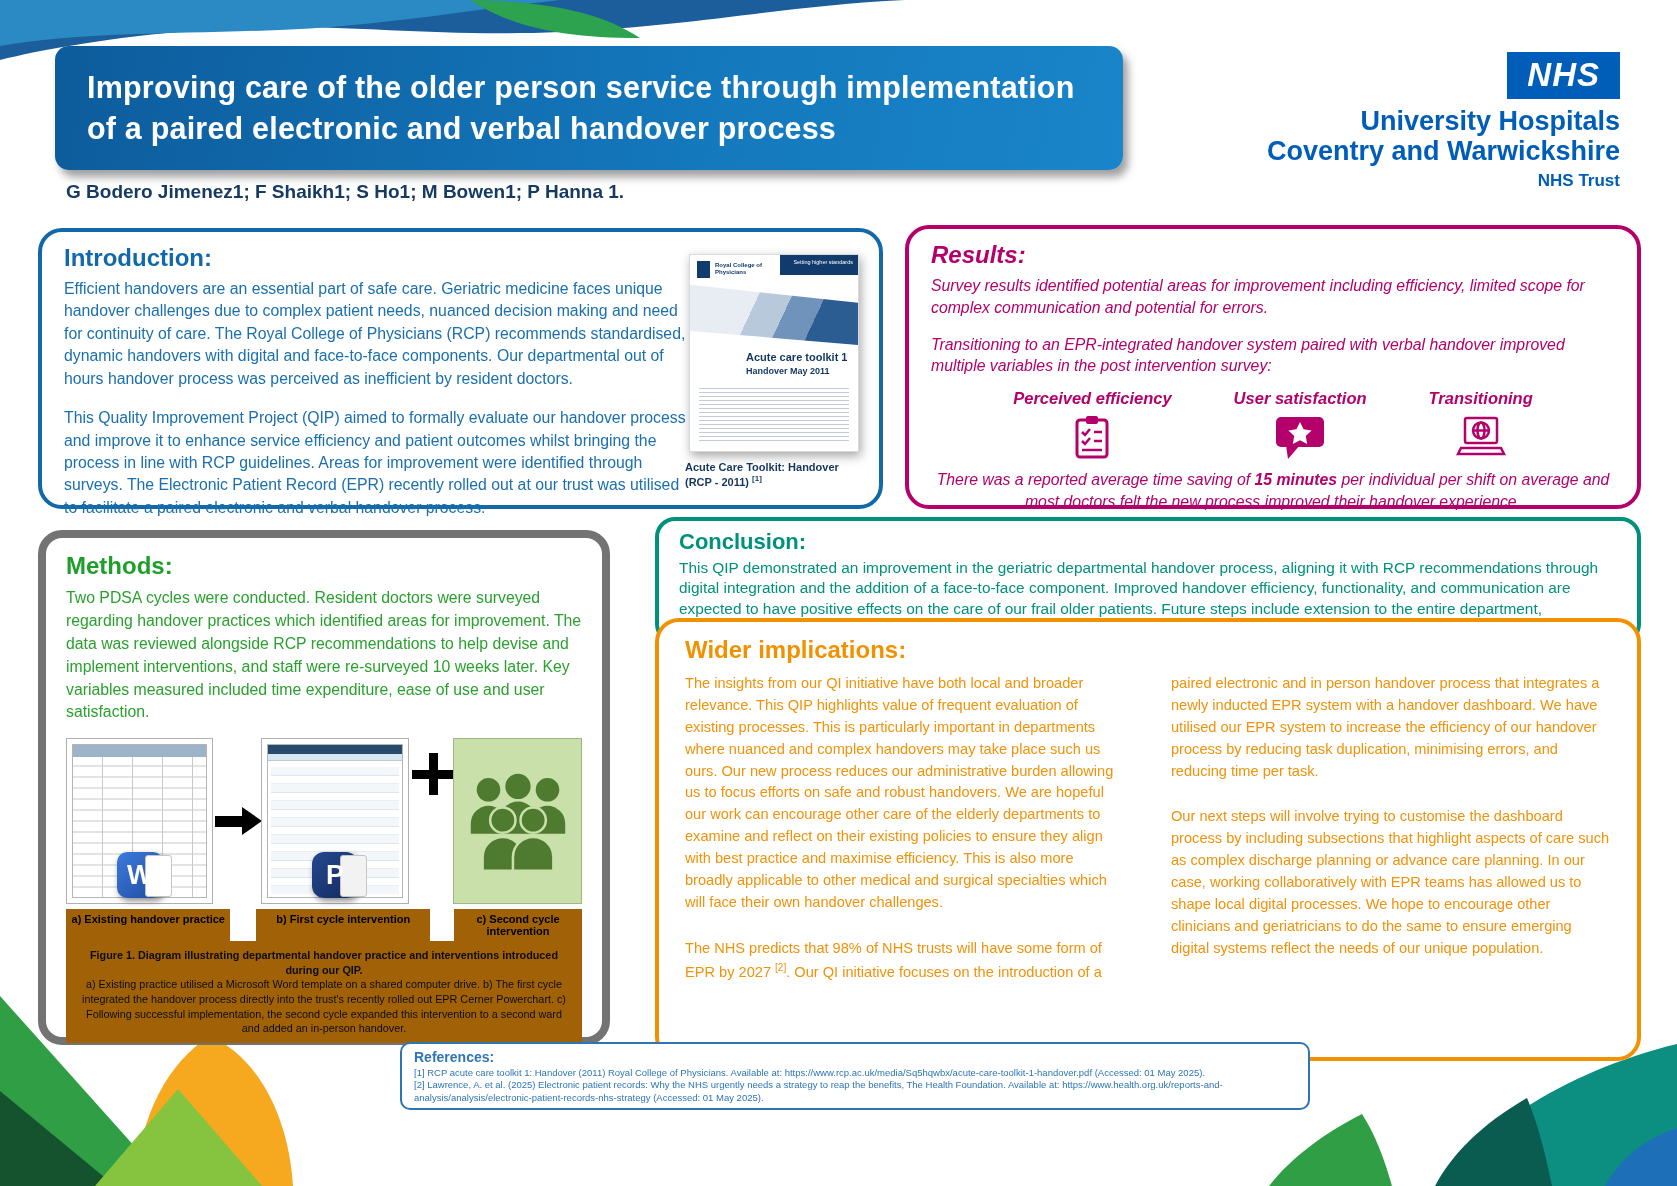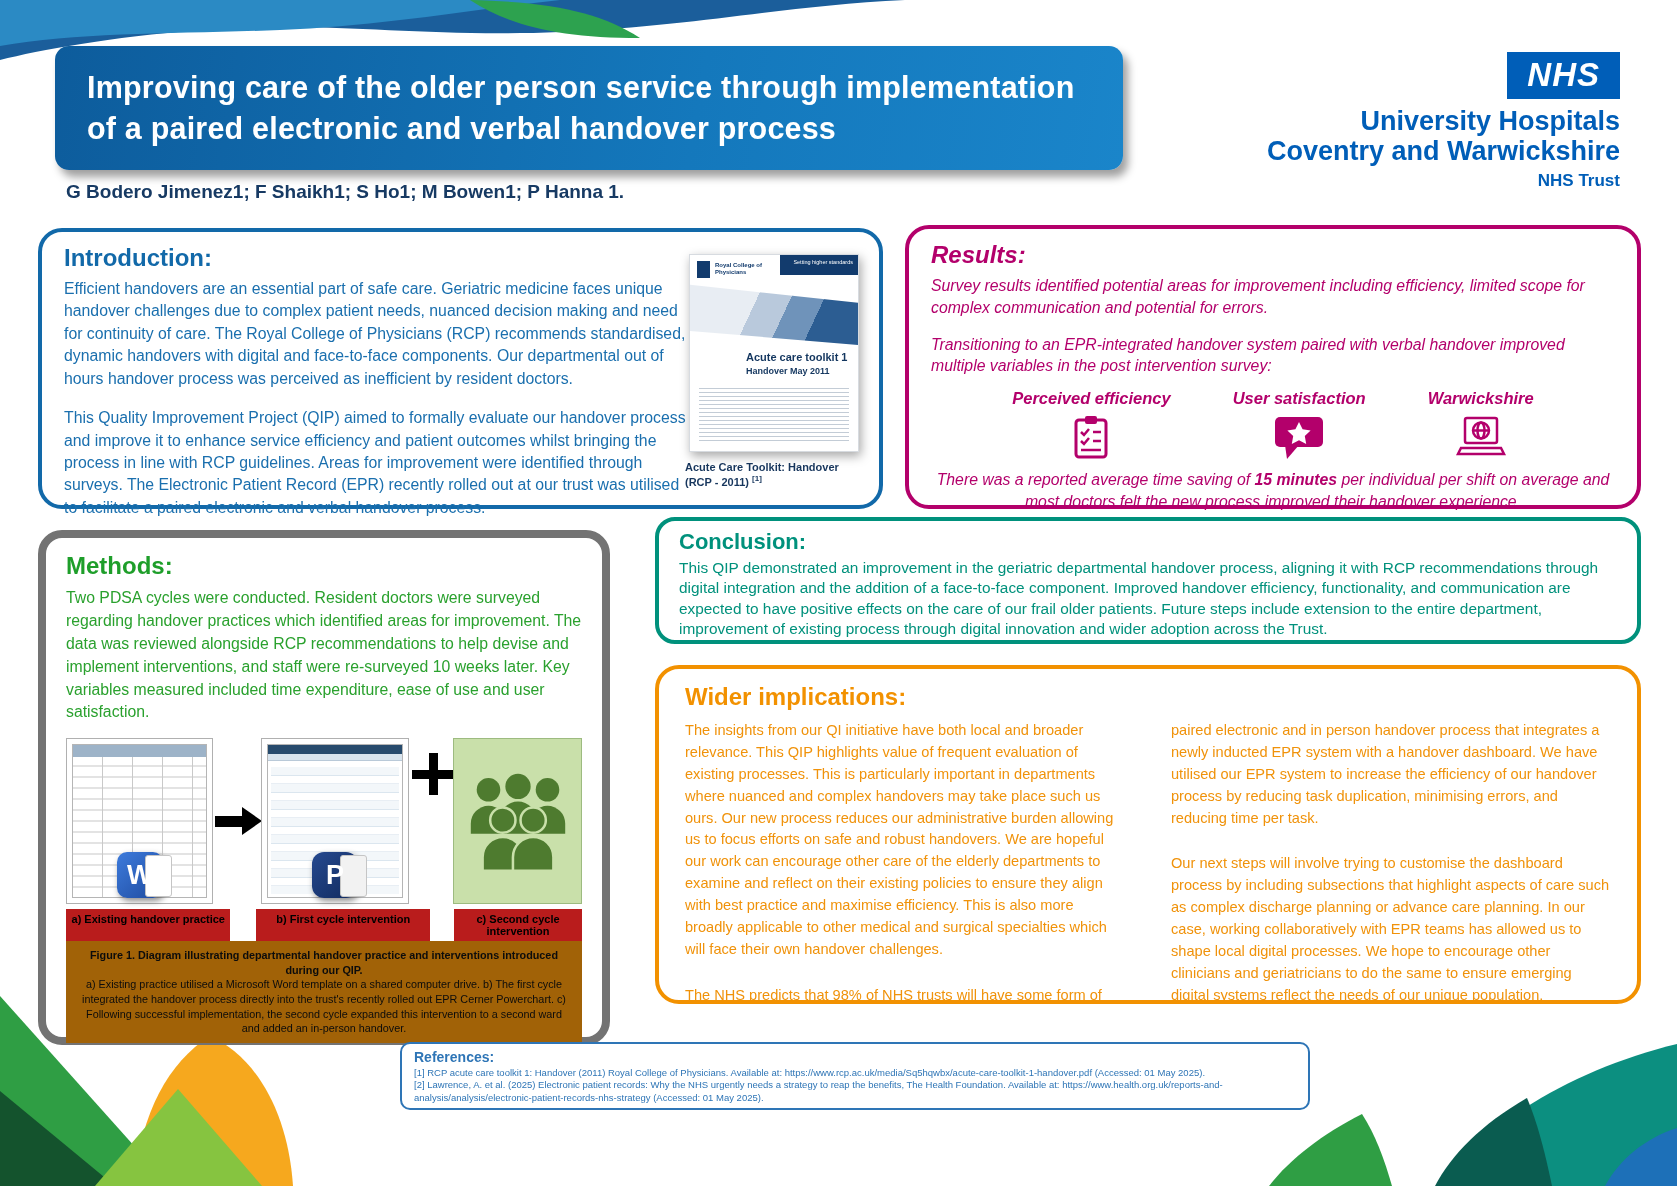--- a/index.html
+++ b/index.html
@@ -100,34 +100,34 @@
   .arrow-shaft { position:relative; width:28px; height:11px; background:#000; }
   .arrow-shaft::after { content:""; position:absolute; right:-19px; top:50%; transform:translateY(-50%);
     border-left:20px solid #000; border-top:14px solid transparent; border-bottom:14px solid transparent; }
 
   .plus-wrap { width:48px; height:48px; position:relative; align-self:flex-start; margin-top:12px; }
   .plus-wrap::before, .plus-wrap::after { content:""; position:absolute; background:#000; }
   .plus-wrap::before { left:20px; top:3px; width:9px; height:42px; }
   .plus-wrap::after { left:3px; top:20px; width:42px; height:9px; }
 
   .label-row { display:flex; margin-top:5px; }
-  .fig-label { background:#b91c1c; color:#000; font-weight:bold; font-size:11px; text-align:center; padding:4px 0; }
+  .fig-label { background:#a16207; color:#000; font-weight:bold; font-size:11px; text-align:center; padding:4px 0; }
   .fig-label-a { width:180px; }
   .fig-label-b { width:190px; margin-left:26px; }
   .fig-label-c { width:140px; margin-left:24px; }
 
   .fig-caption { margin-top:0; background:#a16207; padding:7px 12px; text-align:center;
     font-size:10.8px; color:#0c0c0c; line-height:1.35; }
   .cap-bold { font-weight:bold; display:block; }
 
   .conclusion-box { left:655px; top:517px; width:986px; height:127px; border:4px solid #00917c; border-radius:20px; padding:8px 20px; }
   .conclusion-box h2 { color:#00917c; font-size:22px; margin-bottom:3px; }
   .conclusion-text { color:#00917c; font-size:15.4px; line-height:1.33; }
 
-  .implications-box { left:655px; top:665px; width:986px; height:339px; border:4px solid #f29100; padding:14px 26px; overflow:hidden; }
+  .implications-box { left:655px; top:618px; width:986px; height:443px; border:4px solid #f29100; padding:14px 26px; overflow:hidden; }
   .implications-box h2 { color:#f29100; font-size:24px; margin-bottom:9px; }
   .impl-cols { display:flex; gap:46px; }
   .impl-col { flex:1; color:#f0920a; font-size:14.6px; line-height:1.5; }
   .impl-col p + p { margin-top:24px; }
   .impl-col sup { font-size:10px; }
 
   .references-box { left:400px; top:1042px; width:910px; height:68px; border:2px solid #2e75b6; border-radius:10px;
     padding:5px 12px; z-index:3; }
   .ref-title { color:#2e75b6; font-weight:bold; font-size:14px; margin-bottom:2px; }
   .ref { color:#2e75b6; font-size:9.5px; line-height:1.3; }
@@ -211,21 +211,21 @@
       </div>
       <div class="metric">
         <div class="metric-label">User satisfaction</div>
         <svg viewBox="0 0 52 48">
           <rect x="2" y="4" width="48" height="30" rx="5" fill="#b3006b"></rect>
           <polygon points="12,32 26,32 14,46" fill="#b3006b"></polygon>
           <path d="M26 9 l3.6 7.2 8 1.2 -5.8 5.6 1.4 8 -7.2 -3.8 -7.2 3.8 1.4 -8 -5.8 -5.6 8 -1.2 z" fill="#fff"></path>
         </svg>
       </div>
       <div class="metric">
-        <div class="metric-label">Warwickshire</div>
+        <div class="metric-label">Transitioning</div>
         <svg viewBox="0 0 52 44" fill="none" stroke="#b3006b" stroke-width="2.5">
           <rect x="10" y="3" width="32" height="25" rx="2"></rect>
           <circle cx="26" cy="15.5" r="8"></circle>
           <ellipse cx="26" cy="15.5" rx="3.5" ry="8"></ellipse>
           <line x1="18" y1="15.5" x2="34" y2="15.5"></line>
           <path d="M6 33 h40 l3 6 h-46 z"></path>
         </svg>
       </div>
     </div>
     <p class="results-summary">

